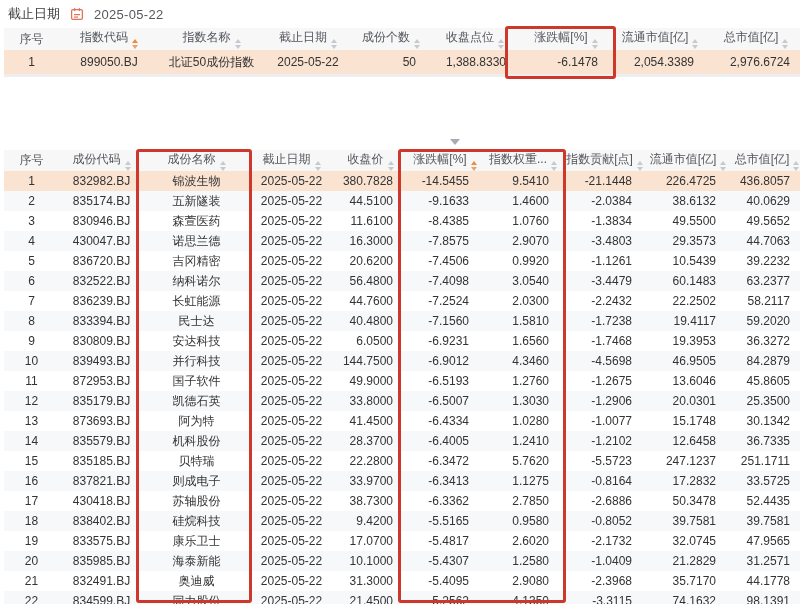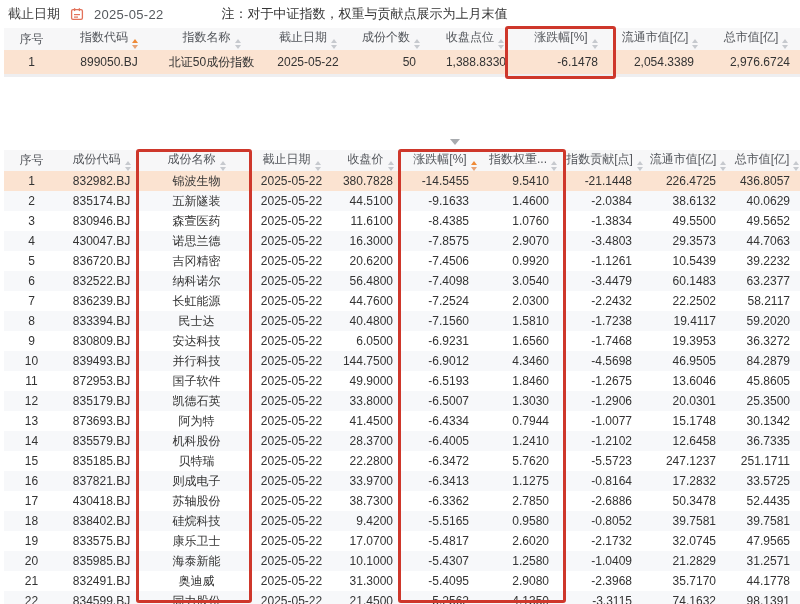--- a/index.html
+++ b/index.html
@@ -58,21 +58,20 @@
     <span class="cal">
       <svg width="14" height="14" viewBox="0 0 14 14">
         <rect x="1.6" y="2.6" width="10.8" height="9.8" rx="1.4" fill="none" stroke="#e2715a" stroke-width="1.3"></rect>
         <line x1="4.6" y1="1.2" x2="4.6" y2="4.1" stroke="#e2715a" stroke-width="1.3"></line>
         <line x1="9.4" y1="1.2" x2="9.4" y2="4.1" stroke="#e2715a" stroke-width="1.3"></line>
         <line x1="4" y1="7.6" x2="10" y2="7.6" stroke="#e2715a" stroke-width="1.2"></line>
         <line x1="4" y1="10.1" x2="8" y2="10.1" stroke="#e2715a" stroke-width="1.2"></line>
       </svg>
     </span>
     <span class="date">2025-05-22</span>
-    <span class="note">注：对于中证指数，权重与贡献点展示为上月末值</span>
   </div>
 
   <table id="t1">
     <colgroup>
         <col style="width: 55px;">
         <col style="width: 100px;">
         <col style="width: 105px;">
         <col style="width: 88px;">
         <col style="width: 78px;">
         <col style="width: 90px;">
@@ -309,21 +308,21 @@
           <td class="r">46.9505</td>
           <td class="r">84.2879</td>
         </tr>
         <tr class="plain">
           <td class="c">11</td>
           <td class="c">872953.BJ</td>
           <td class="c">国子软件</td>
           <td class="c">2025-05-22</td>
           <td class="r">49.9000</td>
           <td class="r">-6.5193</td>
-          <td class="r">1.8460</td>
+          <td class="r">1.2760</td>
           <td class="r">-1.2675</td>
           <td class="r">13.6046</td>
           <td class="r">45.8605</td>
         </tr>
         <tr class="stripe">
           <td class="c">12</td>
           <td class="c">835179.BJ</td>
           <td class="c">凯德石英</td>
           <td class="c">2025-05-22</td>
           <td class="r">33.8000</td>
@@ -333,21 +332,21 @@
           <td class="r">20.0301</td>
           <td class="r">25.3500</td>
         </tr>
         <tr class="plain">
           <td class="c">13</td>
           <td class="c">873693.BJ</td>
           <td class="c">阿为特</td>
           <td class="c">2025-05-22</td>
           <td class="r">41.4500</td>
           <td class="r">-6.4334</td>
-          <td class="r">0.7944</td>
+          <td class="r">1.0280</td>
           <td class="r">-1.0077</td>
           <td class="r">15.1748</td>
           <td class="r">30.1342</td>
         </tr>
         <tr class="stripe">
           <td class="c">14</td>
           <td class="c">835579.BJ</td>
           <td class="c">机科股份</td>
           <td class="c">2025-05-22</td>
           <td class="r">28.3700</td>

